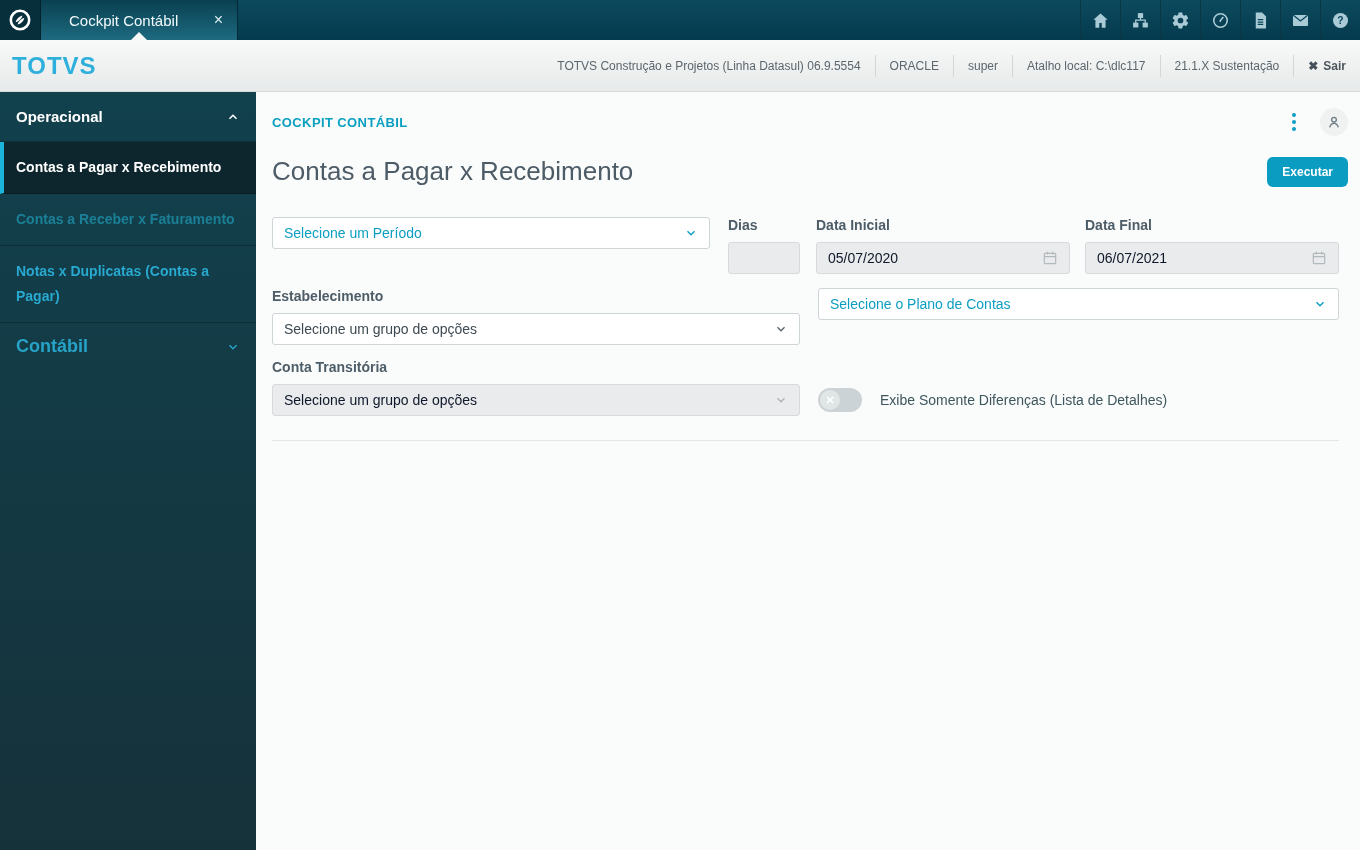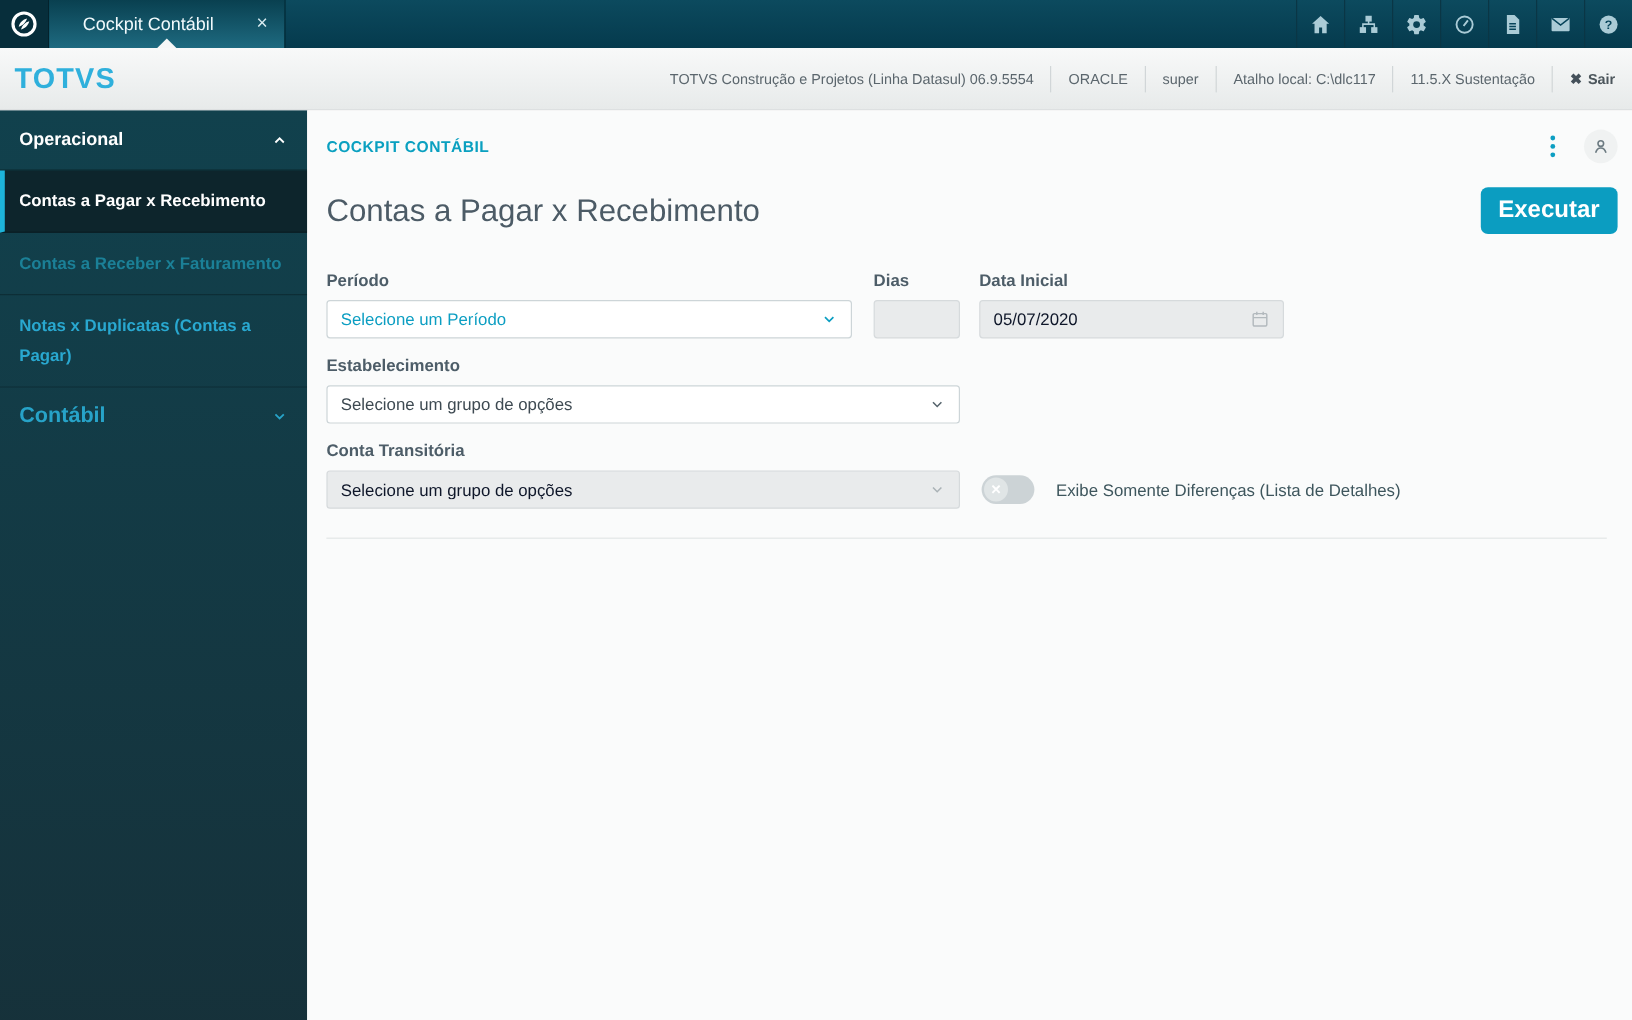--- a/index.html
+++ b/index.html
@@ -62,21 +62,21 @@
   .main { flex:1; background:#fafbfb; }
   .main-top { display:flex; align-items:center; padding:16px 12px 0 16px; }
   .breadcrumb { flex:1; color:#0aa0c0; font-weight:bold; font-size:13px; letter-spacing:.4px; }
   .kebab { display:flex; flex-direction:column; align-items:center; gap:3px; padding:4px 8px; cursor:pointer; }
   .kebab i { width:4px; height:4px; border-radius:50%; background:#0c9ec2; }
   .avatar { width:28px; height:28px; border-radius:50%; background:#f0f2f2;
     margin-left:16px; display:flex; align-items:center; justify-content:center; cursor:pointer; }
 
   .title-row { display:flex; align-items:center; padding:20px 12px 0 16px; }
   .page-title { flex:1; font-size:26px; color:#4c5b66; font-weight:400; }
-  .execute-btn { background:#0b9dc1; color:#fff; font-weight:bold; font-size:20px;
+  .execute-btn { background:#0b9dc1; color:#fff; font-weight:bold; font-size:12px;
     border:none; border-radius:6px; padding:8px 15px; cursor:pointer;
     font-family:"Liberation Sans", sans-serif; }
 
   .form { padding:30px 21px 0 16px; }
   .form-row { display:flex; margin-bottom:14px; }
   .field { display:flex; flex-direction:column; }
   .field > label { font-size:14px; font-weight:bold; color:#4d5d68; margin-bottom:9px; }
   .control { height:32px; border:1px solid #cdd5d8; border-radius:3px; background:#fff;
     display:flex; align-items:center; padding:0 11px; font-size:14px; cursor:pointer; }
   .control .value { flex:1; white-space:nowrap; overflow:hidden; }
@@ -183,21 +183,21 @@
     </span>
   </div>
 </div>
 
 <div class="infobar">
   <div class="brand">TOTVS</div>
   <div class="info-item first">TOTVS Construção e Projetos (Linha Datasul) 06.9.5554</div>
   <div class="info-item">ORACLE</div>
   <div class="info-item">super</div>
   <div class="info-item">Atalho local: C:\dlc117</div>
-  <div class="info-item">11.5.X Sustentação</div>
+  <div class="info-item">21.1.X Sustentação</div>
   <div class="info-item sair">
     <span class="x-glyph">✖</span>
     <span>Sair</span>
   </div>
 </div>
 
 <div class="layout">
 
   <aside class="sidebar">
     <div class="side-header">
@@ -249,21 +249,20 @@
 
     <div class="title-row">
       <h1 class="page-title" style="margin:0;">Contas a Pagar x Recebimento</h1>
       <button class="execute-btn">Executar</button>
     </div>
 
     <div class="form">
 
       <div class="form-row">
         <div class="field w-periodo">
-          <label>Período</label>
           <div class="control">
             <span class="value accent-text">Selecione um Período</span>
             <span class="chev-down">
               <svg width="14" height="14" viewBox="0 0 24 24" fill="none" stroke="#0c9ec2" stroke-width="2.4">
                   <polyline points="6,9 12,15 18,9"></polyline>
                 </svg>
             </span>
           </div>
         </div>
         <div class="field w-dias">
@@ -275,35 +274,55 @@
           <div class="control disabled">
             <span class="value">05/07/2020</span>
             <span style="display:flex;">
               <svg width="16" height="16" viewBox="0 0 24 24" fill="none" stroke="#b2b9bd" stroke-width="1.8">
                 <rect x="3.5" y="5" width="17" height="15.5" rx="1.5"></rect>
                 <path d="M3.5 10h17M8 2.8v4M16 2.8v4"></path>
               </svg>
             </span>
           </div>
         </div>
+        <div class="field w-date2">
+          <label>Data Final</label>
+          <div class="control disabled">
+            <span class="value">06/07/2021</span>
+            <span style="display:flex;">
+              <svg width="16" height="16" viewBox="0 0 24 24" fill="none" stroke="#b2b9bd" stroke-width="1.8">
+                <rect x="3.5" y="5" width="17" height="15.5" rx="1.5"></rect>
+                <path d="M3.5 10h17M8 2.8v4M16 2.8v4"></path>
+              </svg>
+            </span>
+          </div>
+        </div>
       </div>
 
       <div class="form-row">
         <div class="field w-estab">
           <label>Estabelecimento</label>
           <div class="control">
             <span class="value dark-text">Selecione um grupo de opções</span>
             <span class="chev-down">
               <svg width="14" height="14" viewBox="0 0 24 24" fill="none" stroke="#55636c" stroke-width="2.2">
                   <polyline points="6,9 12,15 18,9"></polyline>
                 </svg>
             </span>
           </div>
         </div>
         <div class="field w-plano">
+          <div class="control">
+            <span class="value accent-text">Selecione o Plano de Contas</span>
+            <span class="chev-down">
+              <svg width="14" height="14" viewBox="0 0 24 24" fill="none" stroke="#0c9ec2" stroke-width="2.4">
+                  <polyline points="6,9 12,15 18,9"></polyline>
+                </svg>
+            </span>
+          </div>
         </div>
       </div>
 
       <div class="form-row" style="margin-bottom:4px;">
         <div class="field w-conta">
           <label>Conta Transitória</label>
           <div class="control disabled">
             <span class="value">Selecione um grupo de opções</span>
             <span class="chev-down">
               <svg width="14" height="14" viewBox="0 0 24 24" fill="none" stroke="#aab2b6" stroke-width="2.2">

